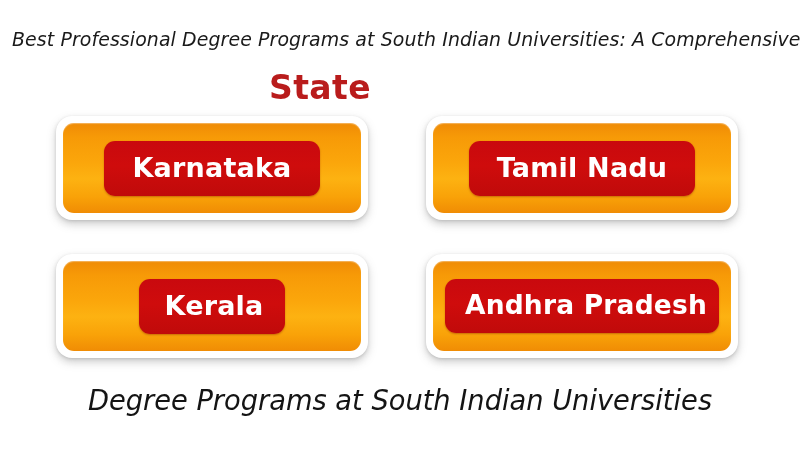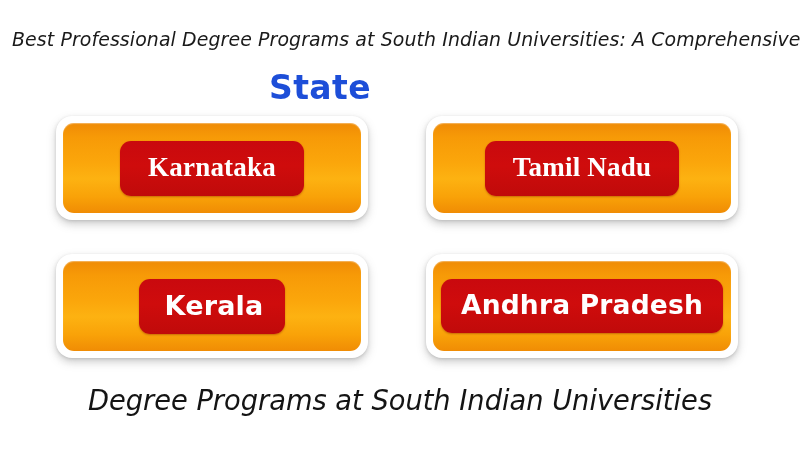--- a/index.html
+++ b/index.html
@@ -43,21 +43,21 @@
   .heading {
     position: absolute;
     left: 0;
     top: 68px;
     width: 640px;
     text-align: center;
     font-family: "DejaVu Sans", sans-serif;
     font-size: 33px;
     font-weight: bold;
     letter-spacing: 0.4px;
-    color: #1d4ed8;
+    color: #b91c1c;
   }
 
   
   .grid {
     position: absolute;
     left: 56px;
     top: 116px;
     width: 690px;
     display: grid;
     grid-template-columns: 312px 312px;
@@ -110,22 +110,22 @@
     color: #ffffff;
     font-family: "DejaVu Sans", sans-serif;
     font-weight: bold;
     font-size: 27px;
     letter-spacing: 0.2px;
     line-height: 1;
     padding: 13px 22px 15px 22px;
     box-shadow: 0 1px 2px rgba(110,0,0,0.35);
     white-space: nowrap;
   }
-  .badge.wide   { padding-left: 28px; padding-right: 28px; font-family: Liberation Serif, serif; }
-  .badge.xwide  { padding-left: 20px; padding-right: 20px; font-size: 26.5px; }
+  .badge.wide   { padding-left: 28px; padding-right: 28px; }
+  .badge.xwide  { padding-left: 20px; padding-right: 12px; font-size: 26.5px; }
   .badge.narrow { padding-left: 26px; }
 
   
   .caption {
     position: absolute;
     left: 0;
     top: 383px;
     width: 800px;
     text-align: center;
     font-family: "DejaVu Sans", sans-serif;

